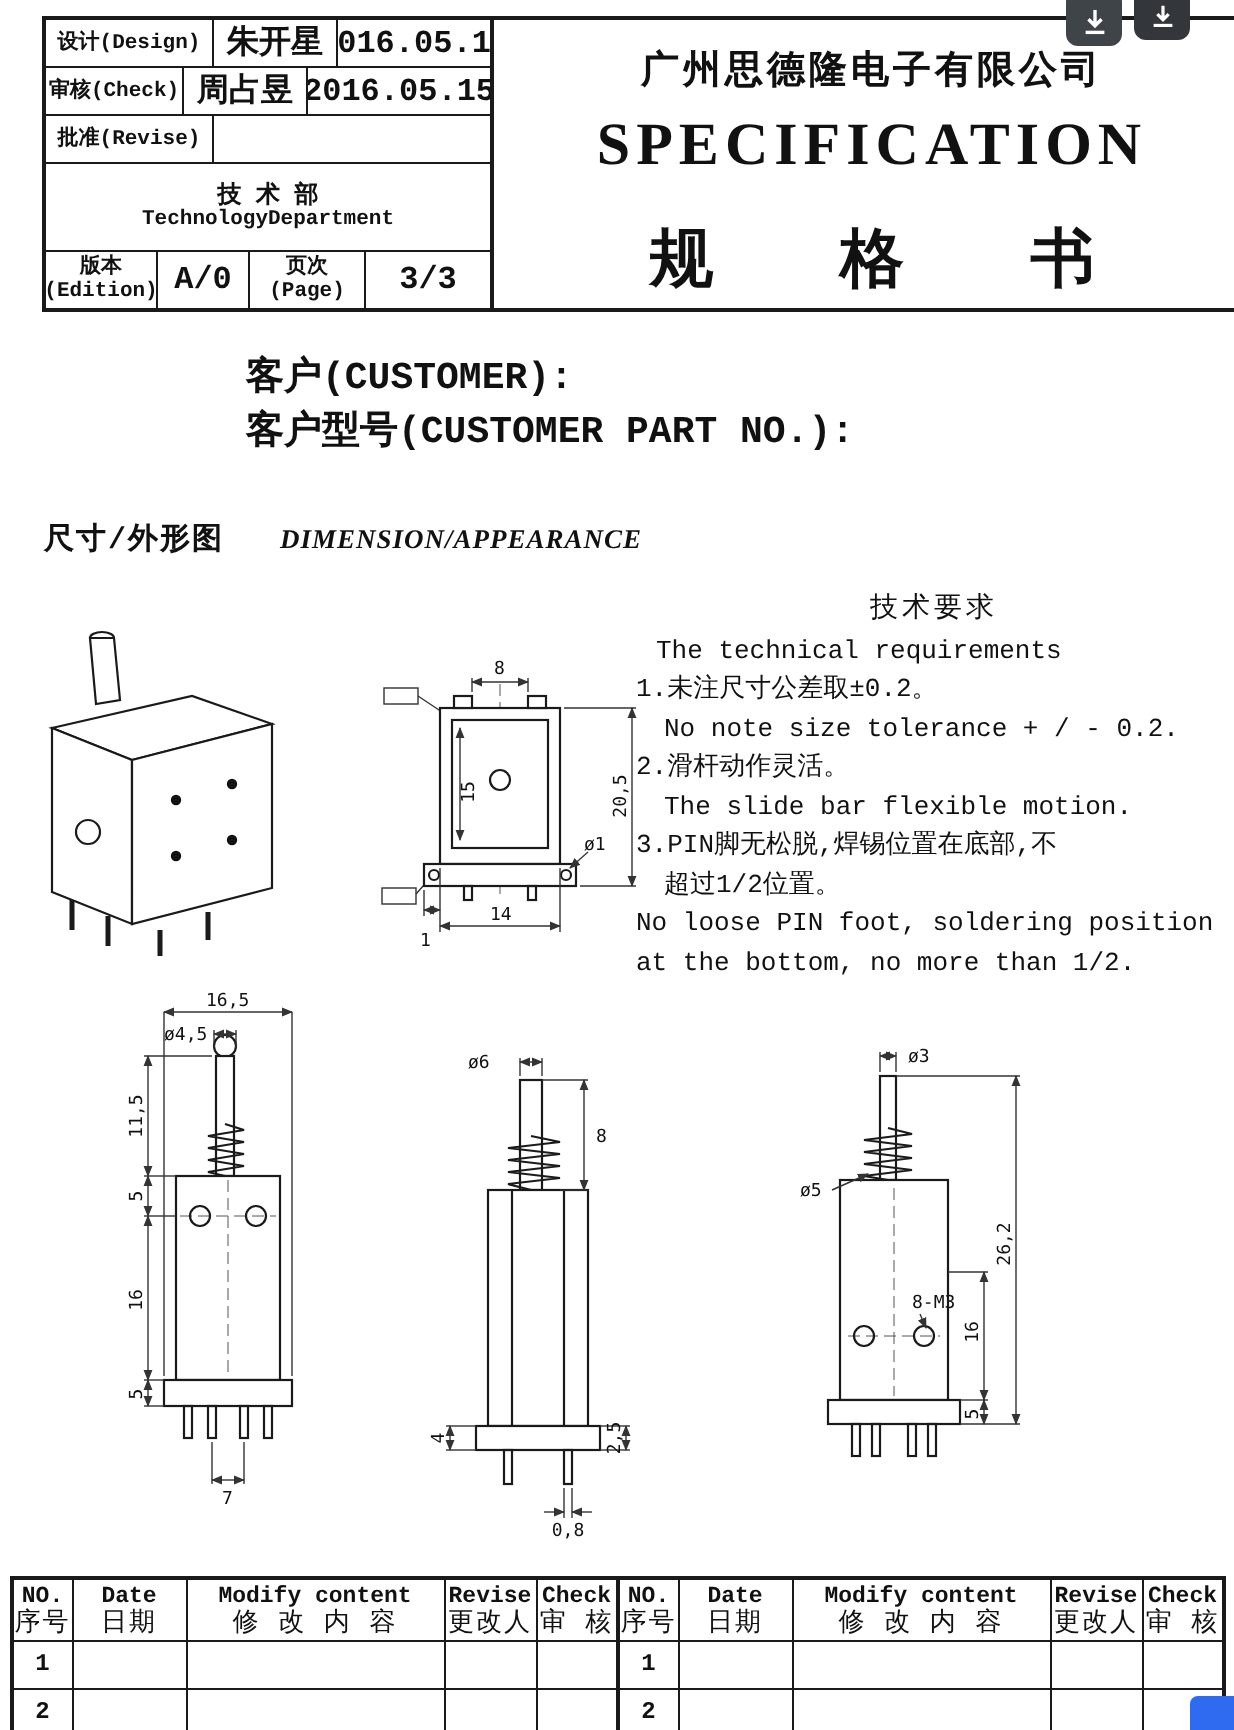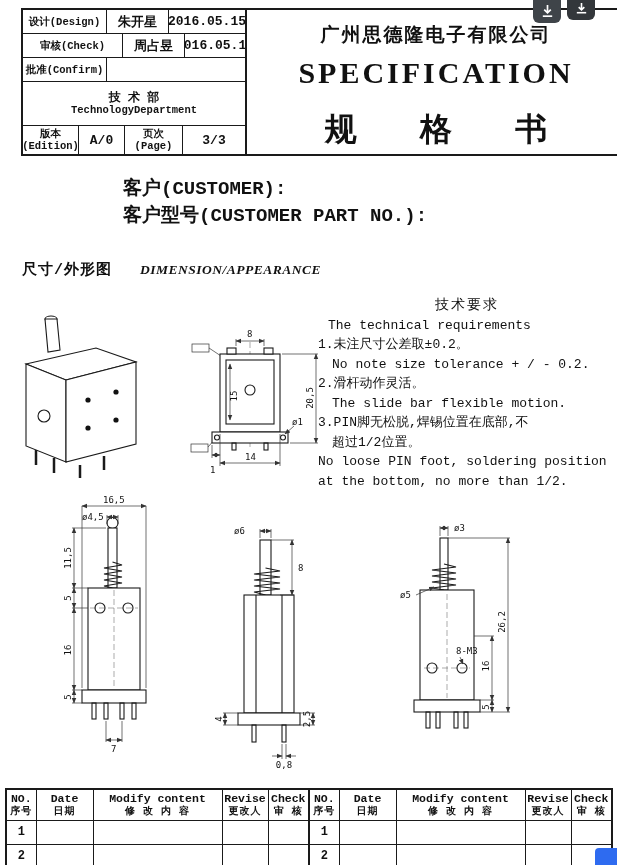--- a/index.html
+++ b/index.html
@@ -10,21 +10,21 @@
   
   .hdr{position:absolute;left:21px;top:8px;width:606px;height:148px;
        border:2px solid #1a1a1a;display:flex;background:#fff}
   .hdr-left{width:224px;border-right:2px solid #1a1a1a;display:flex;flex-direction:column}
   .hrow{display:flex;border-bottom:1px solid #1a1a1a}
   .hrow:last-child{border-bottom:none;flex:1}
   .hcell{border-right:1px solid #1a1a1a;display:flex;flex-direction:column;
          align-items:center;justify-content:center;text-align:center;overflow:hidden}
   .hcell.last{border-right:none;flex:1}
   .hl{font-size:10.5px;font-weight:bold;line-height:12px}
-  .hv{font-size:13px;font-weight:bold}
+  .hv{font-size:16px;font-weight:bold}
   .hdr-right{flex:1;display:flex;flex-direction:column;align-items:center}
   .company{margin-top:12px;font-family:"Liberation Sans",sans-serif;
            font-weight:bold;font-size:19px;letter-spacing:2px}
   .spec-en{margin-top:10px;font-family:"Liberation Serif",serif;font-weight:bold;
            font-size:30px;letter-spacing:3px;line-height:30px}
   .spec-cn{margin-top:20px;font-weight:bold;font-size:32px;letter-spacing:22px;padding-left:22px}
 
   
   .info{position:absolute;left:123px;top:176px;font-weight:bold;font-size:19px;line-height:27px}
   .pn{margin-left:8px}
@@ -48,21 +48,21 @@
   .cl{stroke:#555;stroke-width:0.5;stroke-dasharray:6 3;fill:none}
   .pin{stroke:#1a1a1a;stroke-width:2.5}
 
   
   .rev{position:absolute;left:5px;top:788px;width:607px;border-collapse:collapse;
        table-layout:fixed;border:2px solid #1a1a1a;background:#fff}
   .rev th,.rev td{border:1px solid #1a1a1a;padding:0;text-align:center;vertical-align:middle}
   .rev th{height:31px}
   .rev td{height:24px;font-size:12px;font-weight:bold}
   .rev .en{font-size:11.5px;font-weight:bold;line-height:13px}
-  .rev .cn{font-size:10px;font-weight:bold;line-height:13px;letter-spacing:1px}
+  .rev .cn{font-size:13px;font-weight:normal;line-height:13px;letter-spacing:1px}
   .rev .mid{border-left:2px solid #1a1a1a}
 
   
   .ov{position:absolute;width:28px;height:28px;border-radius:6px;
       display:flex;align-items:flex-end;justify-content:center;padding-bottom:4px}
   .ov1{left:533px;top:-5px;background:#3f4449}
   .ov2{left:567px;top:-8px;background:#33373b}
   .corner{position:absolute;right:0;bottom:0;width:22px;height:17px;
           background:#2e6bf0;border-top-left-radius:4px}
 </style>
@@ -72,26 +72,26 @@
 <div class="doc">
 
   <div class="hdr">
     <div class="hdr-left">
       <div class="hrow" style="height:24px">
         <div class="hcell hl" style="width:84px">设计(Design)</div>
         <div class="hcell hv" style="width:62px">朱开星</div>
         <div class="hcell hv last">2016.05.15</div>
       </div>
       <div class="hrow" style="height:24px">
-        <div class="hcell hl" style="width:100px">审核(Check)</div>
+        <div class="hcell hl" style="width:69px">审核(Check)</div>
         <div class="hcell hv" style="width:62px">周占昱</div>
         <div class="hcell hv last">2016.05.15</div>
       </div>
       <div class="hrow" style="height:24px">
-        <div class="hcell hl" style="width:84px">批准(Confirm)</div>
+        <div class="hcell hl" style="width:84px">批准(Revise)</div>
         <div class="hcell hv last"></div>
       </div>
       <div class="hrow" style="height:44px">
         <div class="hcell last">
           <div class="hl" style="font-size:12px">技 术 部</div>
           <div class="hl">TechnologyDepartment</div>
         </div>
       </div>
       <div class="hrow">
         <div class="hcell" style="width:56px">

